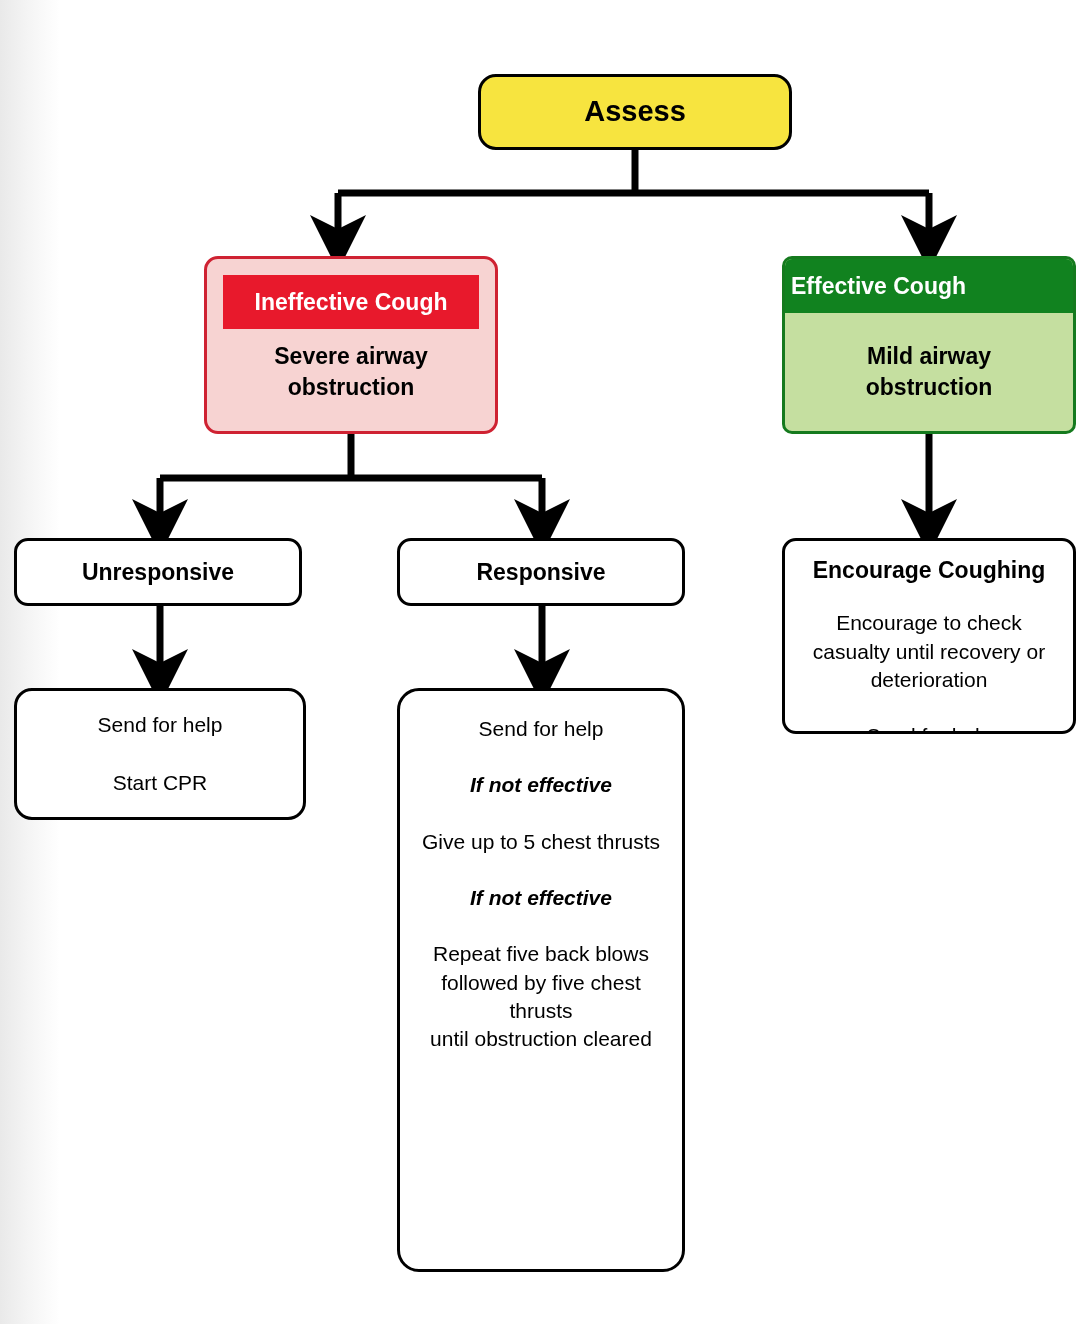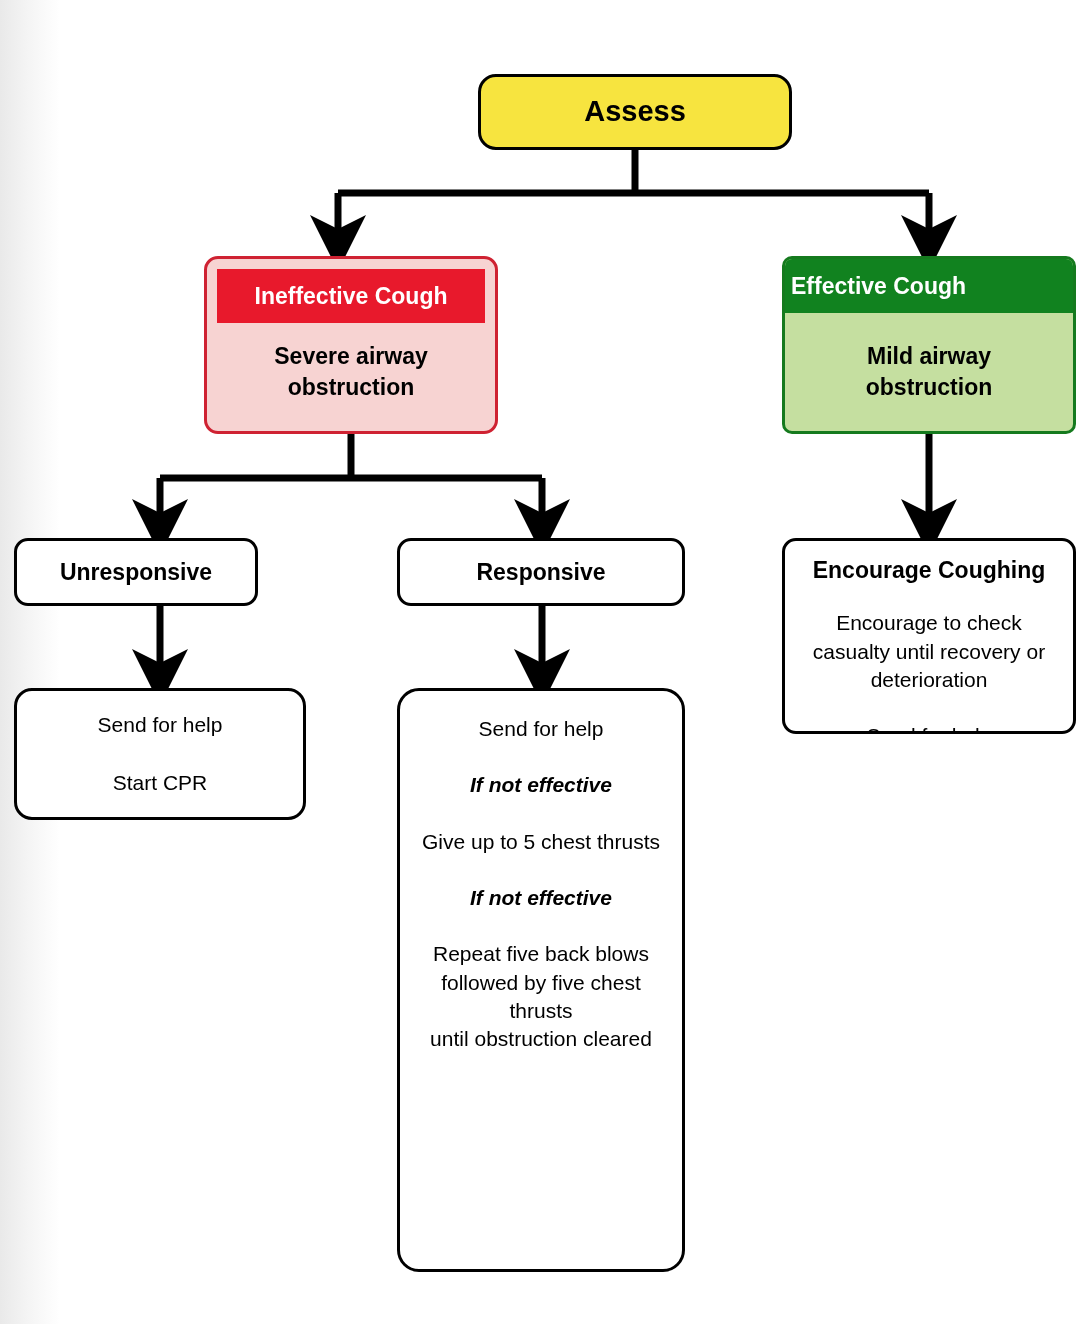--- a/index.html
+++ b/index.html
@@ -60,21 +60,21 @@
   }
   #node-assess .title {
     font-size: 29px;
     color: #000;
   }
 
   
   #node-ineffective {
     left: 204px; top: 256px;
     width: 294px; height: 178px;
-    padding: 10px;
+    padding: 16px;
     border-color: #cf2232;
     background: #f7d3d2;
     border-radius: 14px;
   }
   #node-ineffective .hdr {
     background: #e8192c;
     color: #ffffff;
     font-weight: bold;
     font-size: 23px;
     text-align: center;
@@ -114,21 +114,21 @@
     justify-content: center;
     font-weight: bold;
     font-size: 23px;
     color: #000;
     padding: 0 18px;
   }
 
   
   #node-unresponsive {
     left: 14px; top: 538px;
-    width: 244px; height: 68px;
+    width: 288px; height: 68px;
     justify-content: center;
     border-radius: 14px;
   }
   #node-unresponsive .title { font-size: 23px; }
 
   #node-responsive {
     left: 397px; top: 538px;
     width: 288px; height: 68px;
     justify-content: center;
     border-radius: 14px;

